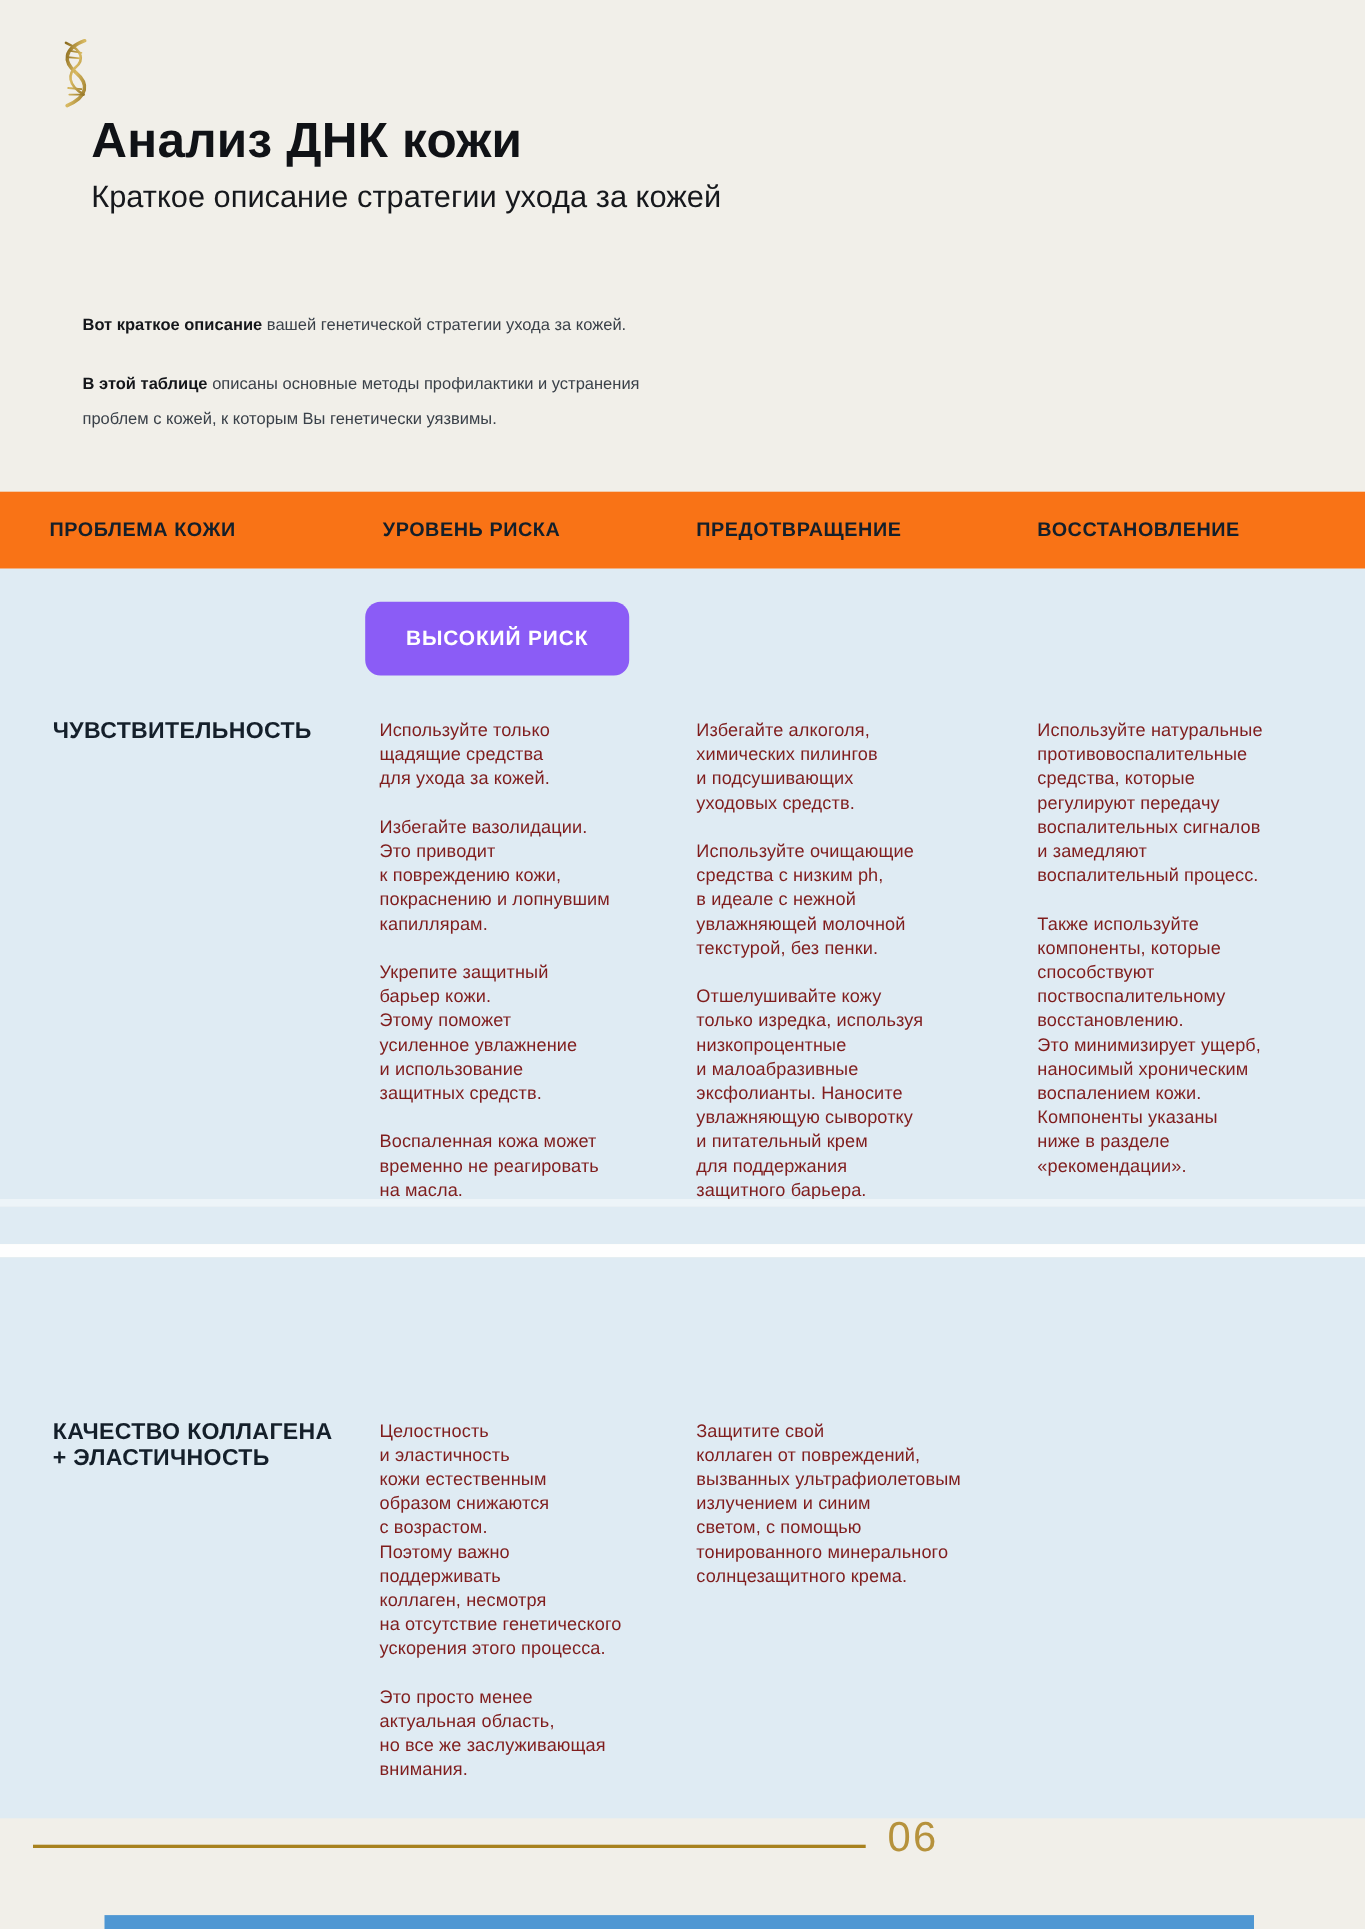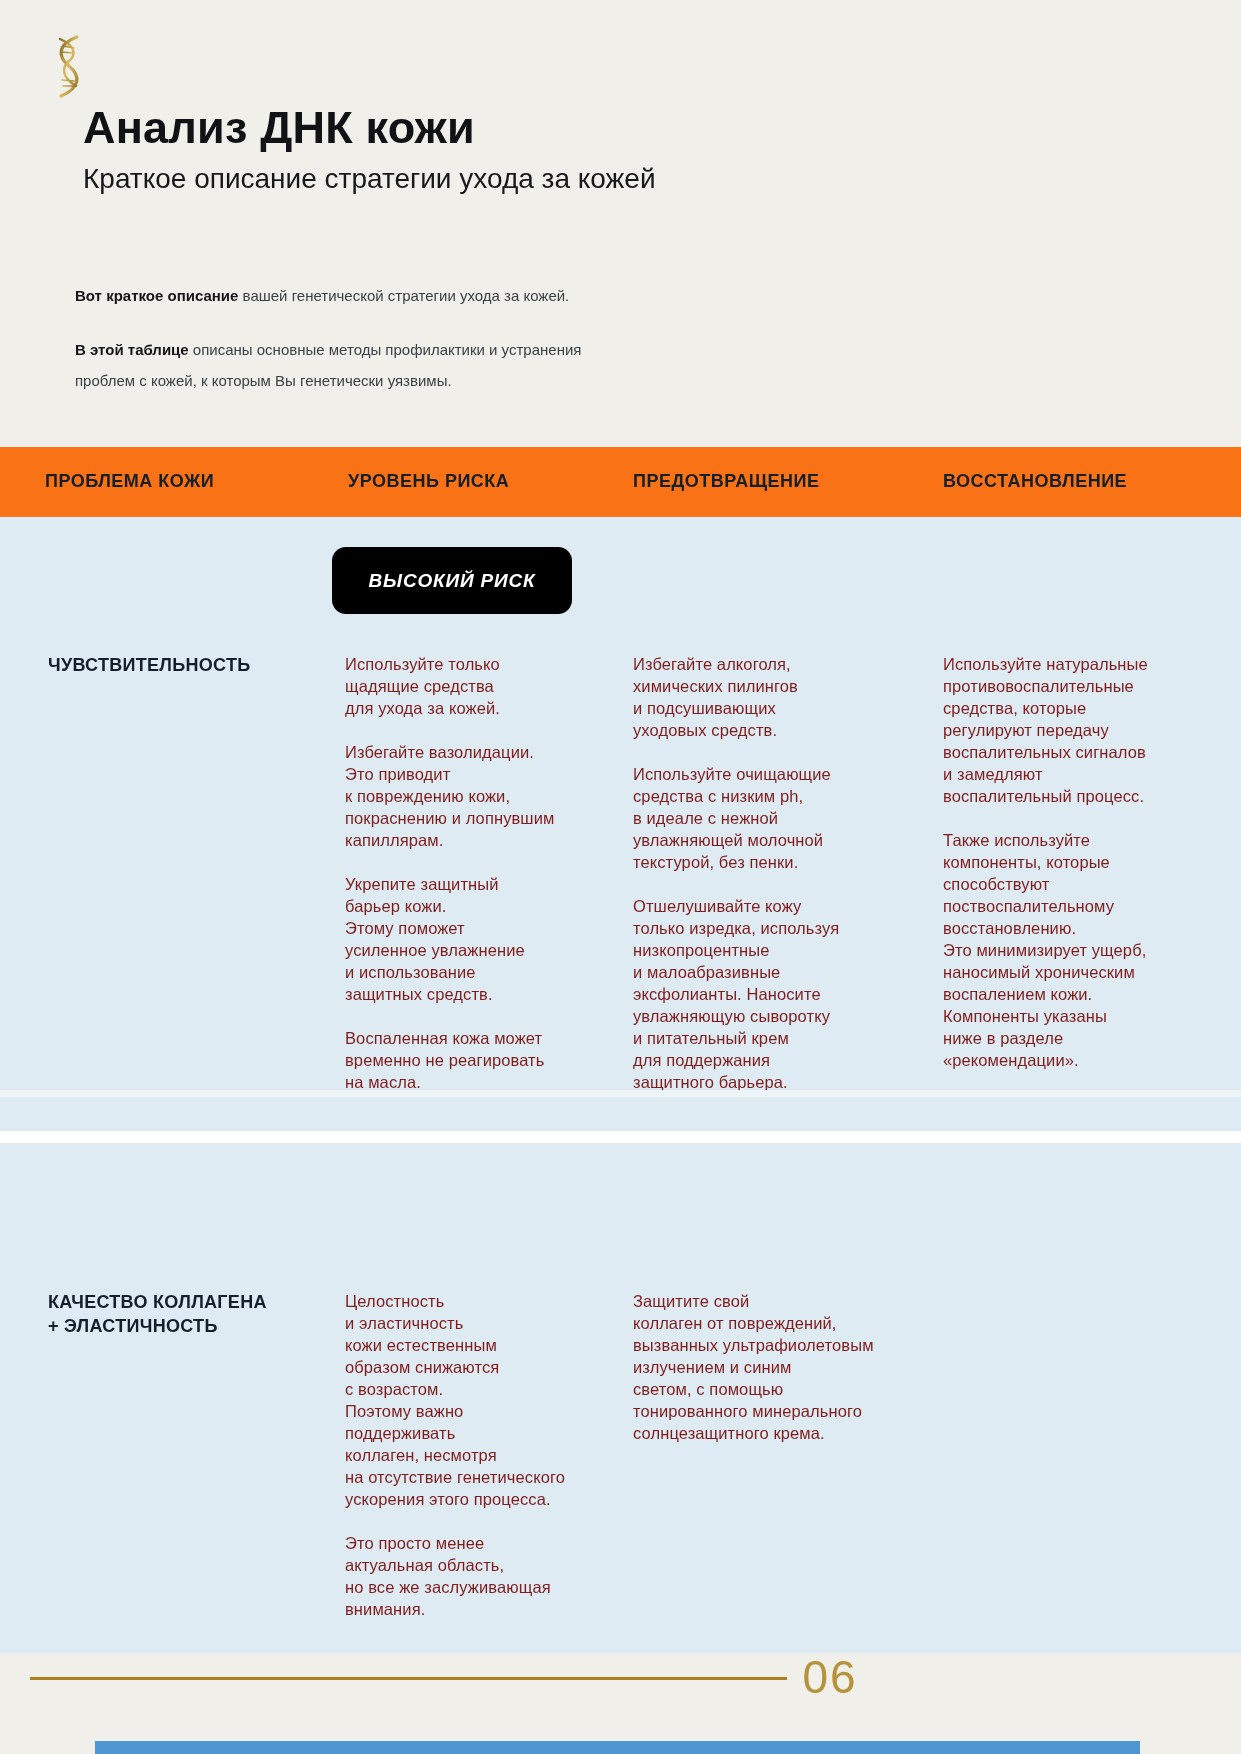--- a/index.html
+++ b/index.html
@@ -31,35 +31,35 @@
   .section2{top:1143px;height:510px;}
   .badge{
     position:absolute;left:332px;width:240px;height:67px;border-radius:14px;
     display:flex;align-items:center;justify-content:center;
     color:#ffffff;font-size:19px;font-weight:700;letter-spacing:.8px;white-space:nowrap;
   }
   .section1 .badge{top:30px;}
   .section2 .badge{top:37px;}
   .problem{
     position:absolute;left:48px;width:280px;
-    font-size:18px;font-weight:700;color:#141F2A;letter-spacing:.3px;
+    font-size:21px;font-weight:700;color:#141F2A;letter-spacing:.3px;
     line-height:24px;white-space:pre-line;
   }
   .cell{position:absolute;font-size:16.5px;line-height:22px;color:#7f1d1d;letter-spacing:.1px;}
   .cell p{margin:0 0 22px 0;white-space:pre-line;}
   .cell p:last-child{margin-bottom:0;}
   .col-risk{left:345px;width:285px;}
   .col-prev{left:633px;width:305px;}
   .col-reco{left:943px;width:295px;}
   .section1 .problem,.section1 .cell{top:136px;}
   .section2 .problem,.section2 .cell{top:147px;}
   
   .footer-line{top:1677px;left:30px;width:757px;height:3px;background:#A8821F;}
   .page-number{top:1650px;left:788px;width:84px;text-align:center;
-    font-size:46px;font-weight:400;color:#B6923C;letter-spacing:2px;}
+    font-size:38px;font-weight:400;color:#B6923C;letter-spacing:2px;}
   .bottom-bar{bottom:0;left:95px;width:1045px;height:13px;background:#4F97D3;}
 </style>
 </head>
 <body>
 
 <div class="abs logo">
   <svg width="46" height="66" viewBox="0 0 46 66">
     <defs>
       <linearGradient id="gold" x1="0" y1="0" x2="1" y2="1">
         <stop offset="0" stop-color="#8A6A1D"></stop>
@@ -80,21 +80,21 @@
 проблем с кожей, к которым Вы генетически уязвимы.</span></p>
 
 <div class="abs header-band">
   <span class="th th1">ПРОБЛЕМА КОЖИ</span>
   <span class="th th2">УРОВЕНЬ РИСКА</span>
   <span class="th th3">ПРЕДОТВРАЩЕНИЕ</span>
   <span class="th th4">ВОССТАНОВЛЕНИЕ</span>
 </div>
 
 <div class="abs section section1">
-  <div class="badge" style="background: #000000; font-style: italic;">ВЫСОКИЙ РИСК</div>
+  <div class="badge" style="background: #8b5cf6;">ВЫСОКИЙ РИСК</div>
   <div class="problem">ЧУВСТВИТЕЛЬНОСТЬ</div>
   <div class="cell col-risk">
     <p>Используйте только
 щадящие средства
 для ухода за кожей.</p>
     <p>Избегайте вазолидации.
 Это приводит
 к повреждению кожи,
 покраснению и лопнувшим
 капиллярам.</p>

